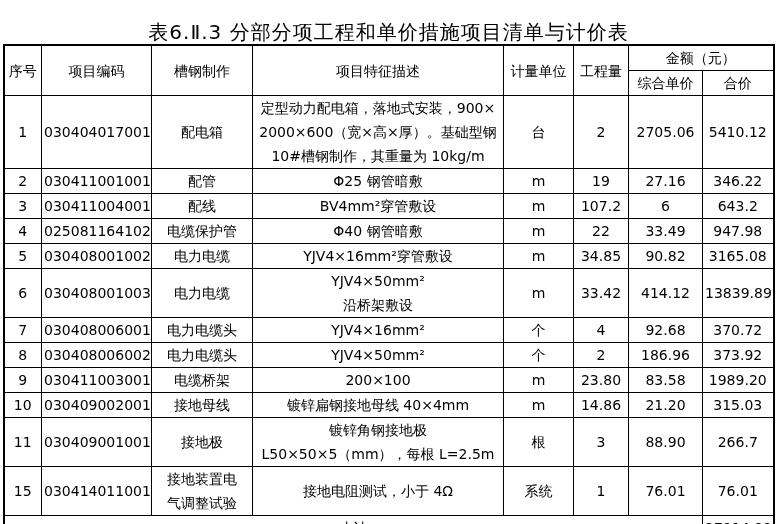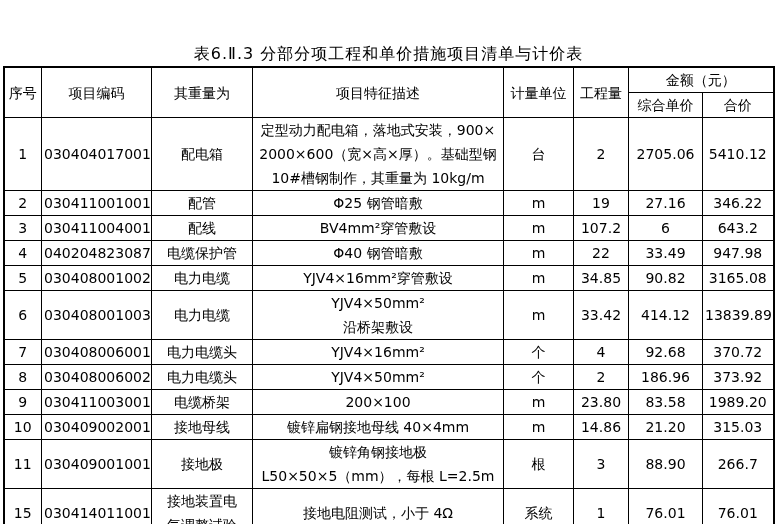--- a/index.html
+++ b/index.html
@@ -11,27 +11,26 @@
   }
   .page {
     width: 777px;
     height: 524px;
     box-sizing: border-box;
     background: #ffffff;
     overflow: hidden;
   }
   .doc-title {
     text-align: center;
-    font-size: 16px;
+    font-size: 20px;
     letter-spacing: 1px;
-    padding-top: 4px;
+    padding-top: 22px;
     height: 22px;
     line-height: 20px;
     white-space: nowrap;
-    margin-top: 40px;
   }
   table.price-table {
     border-collapse: collapse;
     table-layout: fixed;
     width: 770px;
     margin: 0 auto;
     border: 2px solid #000;
     border-bottom: 3px solid #000;
   }
   table.price-table th,
@@ -67,21 +66,21 @@
       <col style="width:251px">
       <col style="width:70px">
       <col style="width:55px">
       <col style="width:74px">
       <col style="width:71px">
     </colgroup>
     <thead>
       <tr class="head-top">
         <th rowspan="2">序号</th>
         <th rowspan="2">项目编码</th>
-        <th rowspan="2">其重量为</th>
+        <th rowspan="2">槽钢制作</th>
         <th rowspan="2">项目特征描述</th>
         <th rowspan="2">计量单位</th>
         <th rowspan="2">工程量</th>
         <th colspan="2">金额（元）</th>
       </tr>
       <tr>
         <th>综合单价</th>
         <th>合价</th>
       </tr>
     </thead>
@@ -114,21 +113,21 @@
     <td>030411004001</td>
     <td>配线</td>
     <td class="desc-cell">BV4mm²穿管敷设</td>
     <td>m</td>
     <td>107.2</td>
     <td>6</td>
     <td>643.2</td>
   </tr>
         <tr>
     <td>4</td>
-    <td>040204823087</td>
+    <td>025081164102</td>
     <td>电缆保护管</td>
     <td class="desc-cell">Φ40 钢管暗敷</td>
     <td>m</td>
     <td>22</td>
     <td>33.49</td>
     <td>947.98</td>
   </tr>
         <tr>
     <td>5</td>
     <td>030408001002</td>

